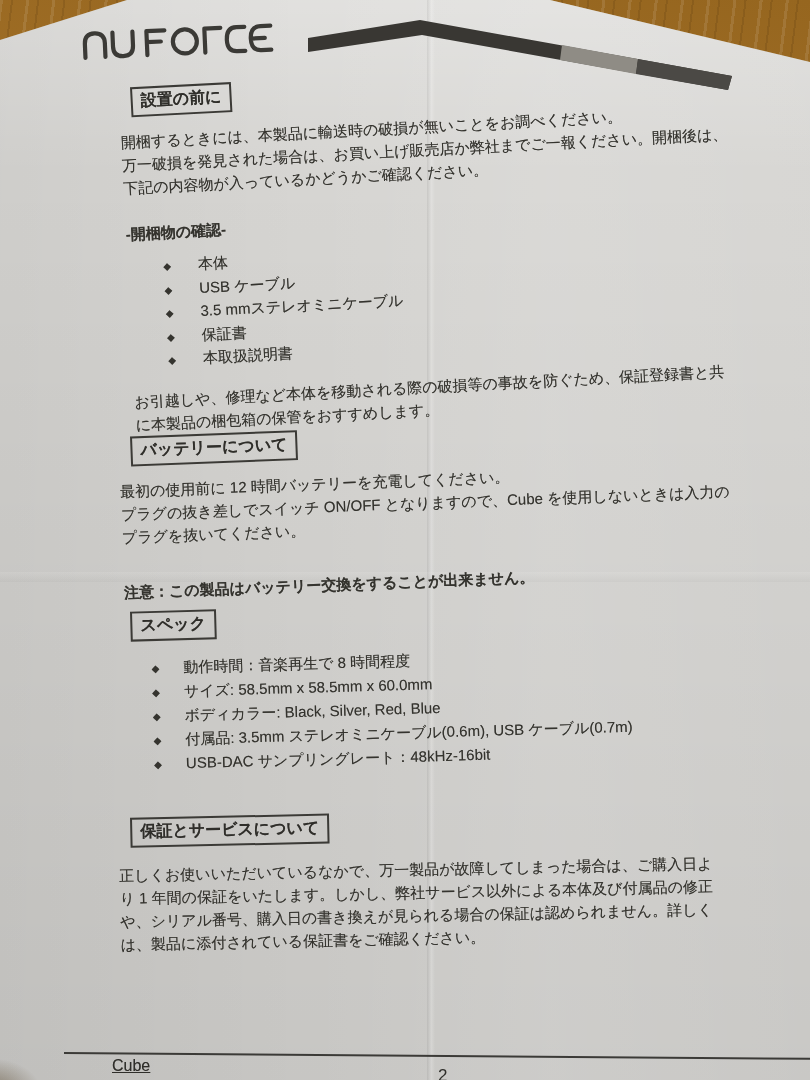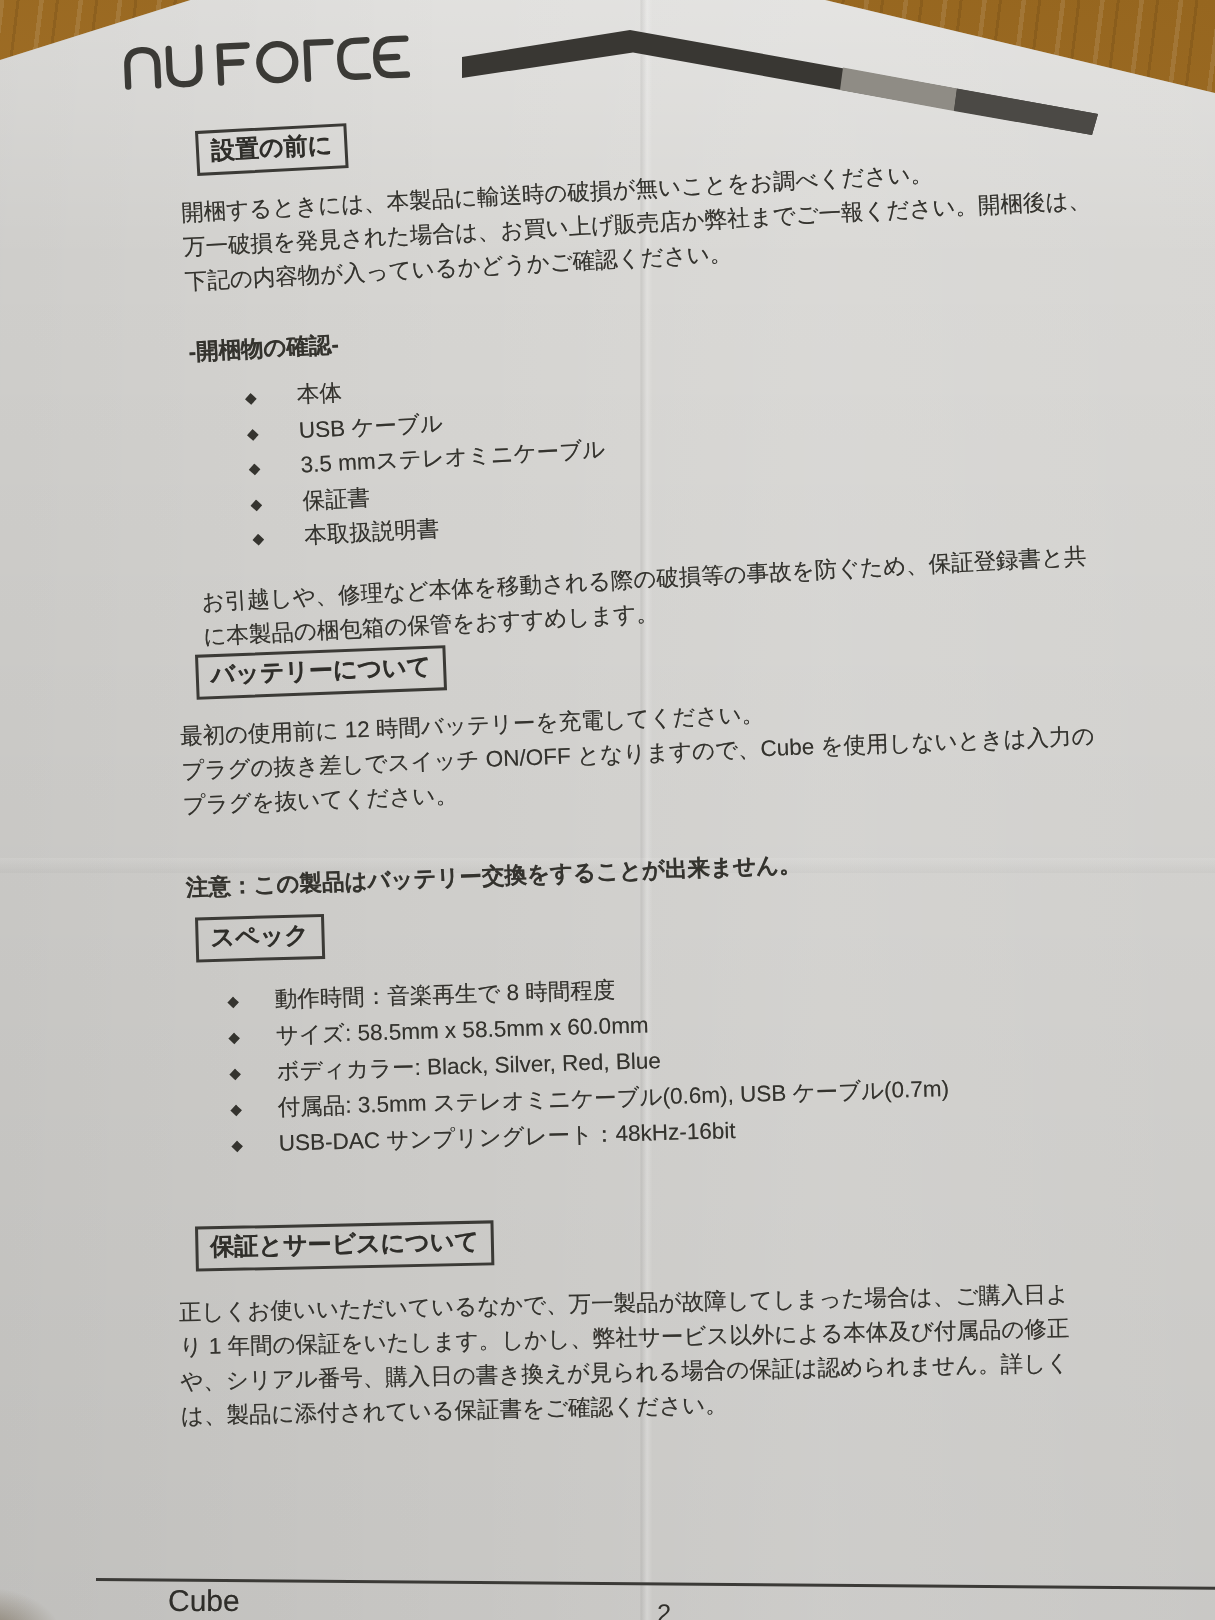--- a/index.html
+++ b/index.html
@@ -58,22 +58,22 @@
     line-height:21.5px; white-space:nowrap; text-shadow:0 0 .4px rgba(52,51,46,.5); }
   .dia { font-size:10px; margin-right:27px; position:relative; top:-1px; color:#35342f; }
   .specs .brow { padding-left:32px; line-height:22px; }
   .specs .dia { margin-right:24px; }
   .note { margin-top:16px; }
   .caution { font-weight:bold; margin-top:32px; }
 
   
   .footer-line { position:absolute; left:64px; top:1052px; width:770px; height:2px;
     background:#3b3a37; transform:rotate(0.45deg); transform-origin:0 0; }
-  .product { position:absolute; left:112px; top:1057px; font-size:20px; color:#2f2e2a;
-    text-shadow:0 0 .4px rgba(47,46,42,.5); }
+  .product { position:absolute; left:112px; top:1057px; font-size:16px; color:#2f2e2a;
+    text-shadow:0 0 .4px rgba(47,46,42,.5);text-decoration:underline; }
   .pageno { position:absolute; left:438px; top:1066px; font-size:17px; color:#2f2e2a; }
 
   svg .stroke { fill:none; stroke:#3b3a36; stroke-width:4.2; stroke-linecap:round; stroke-linejoin:round; }
 </style>
 </head>
 <body>
 
 <div class="photo">
   <div class="wood"></div>
 

